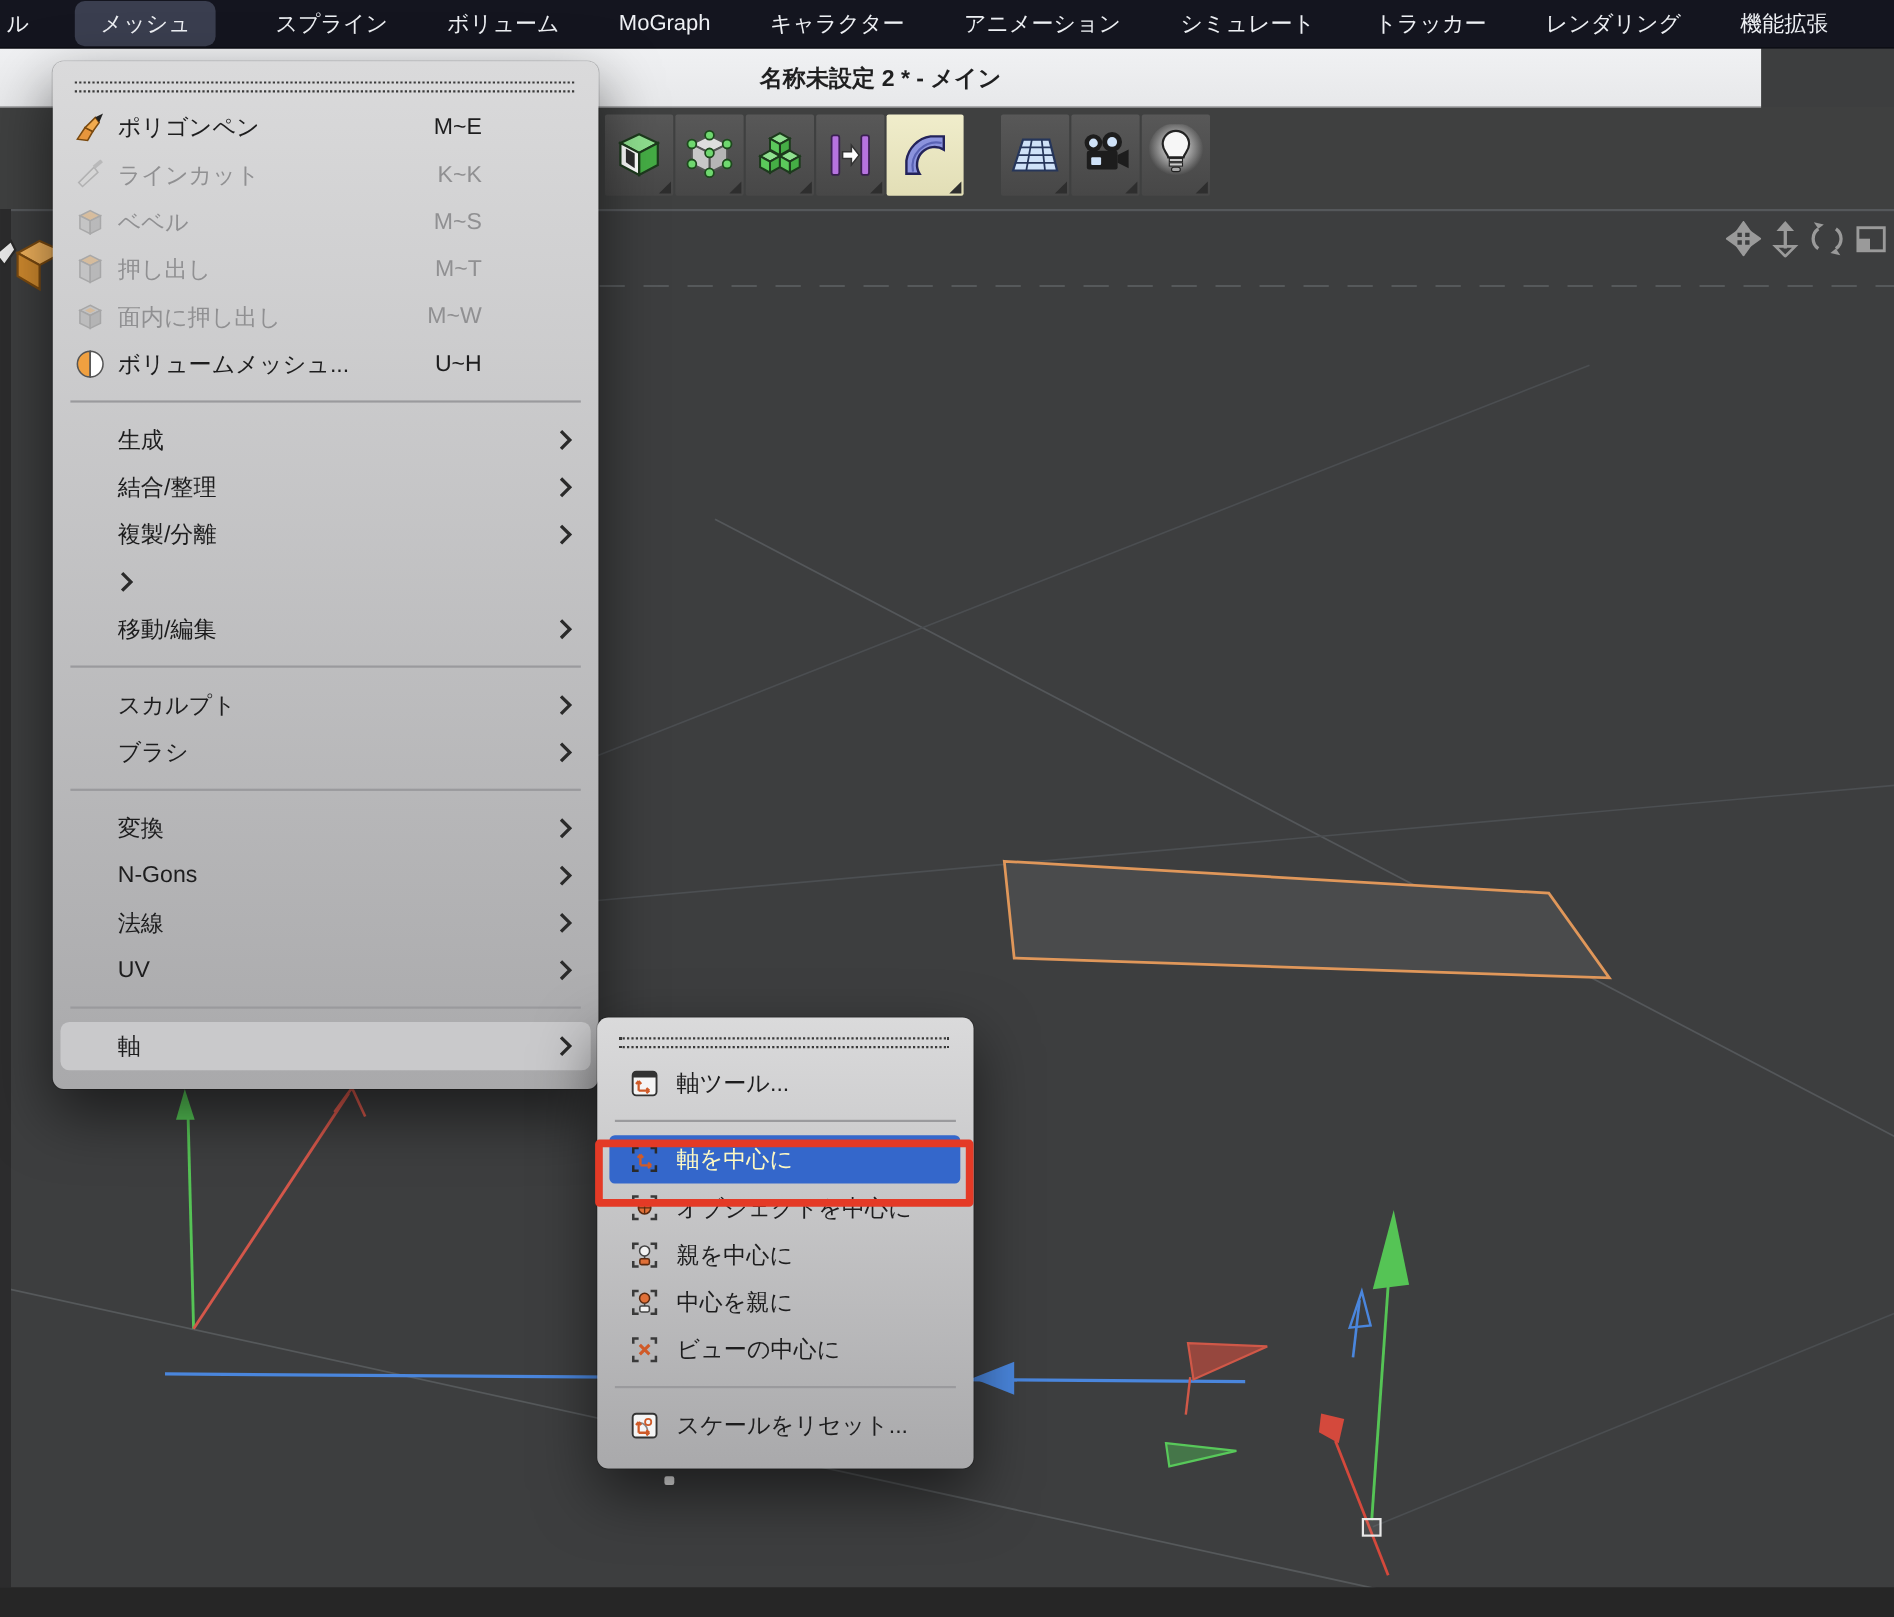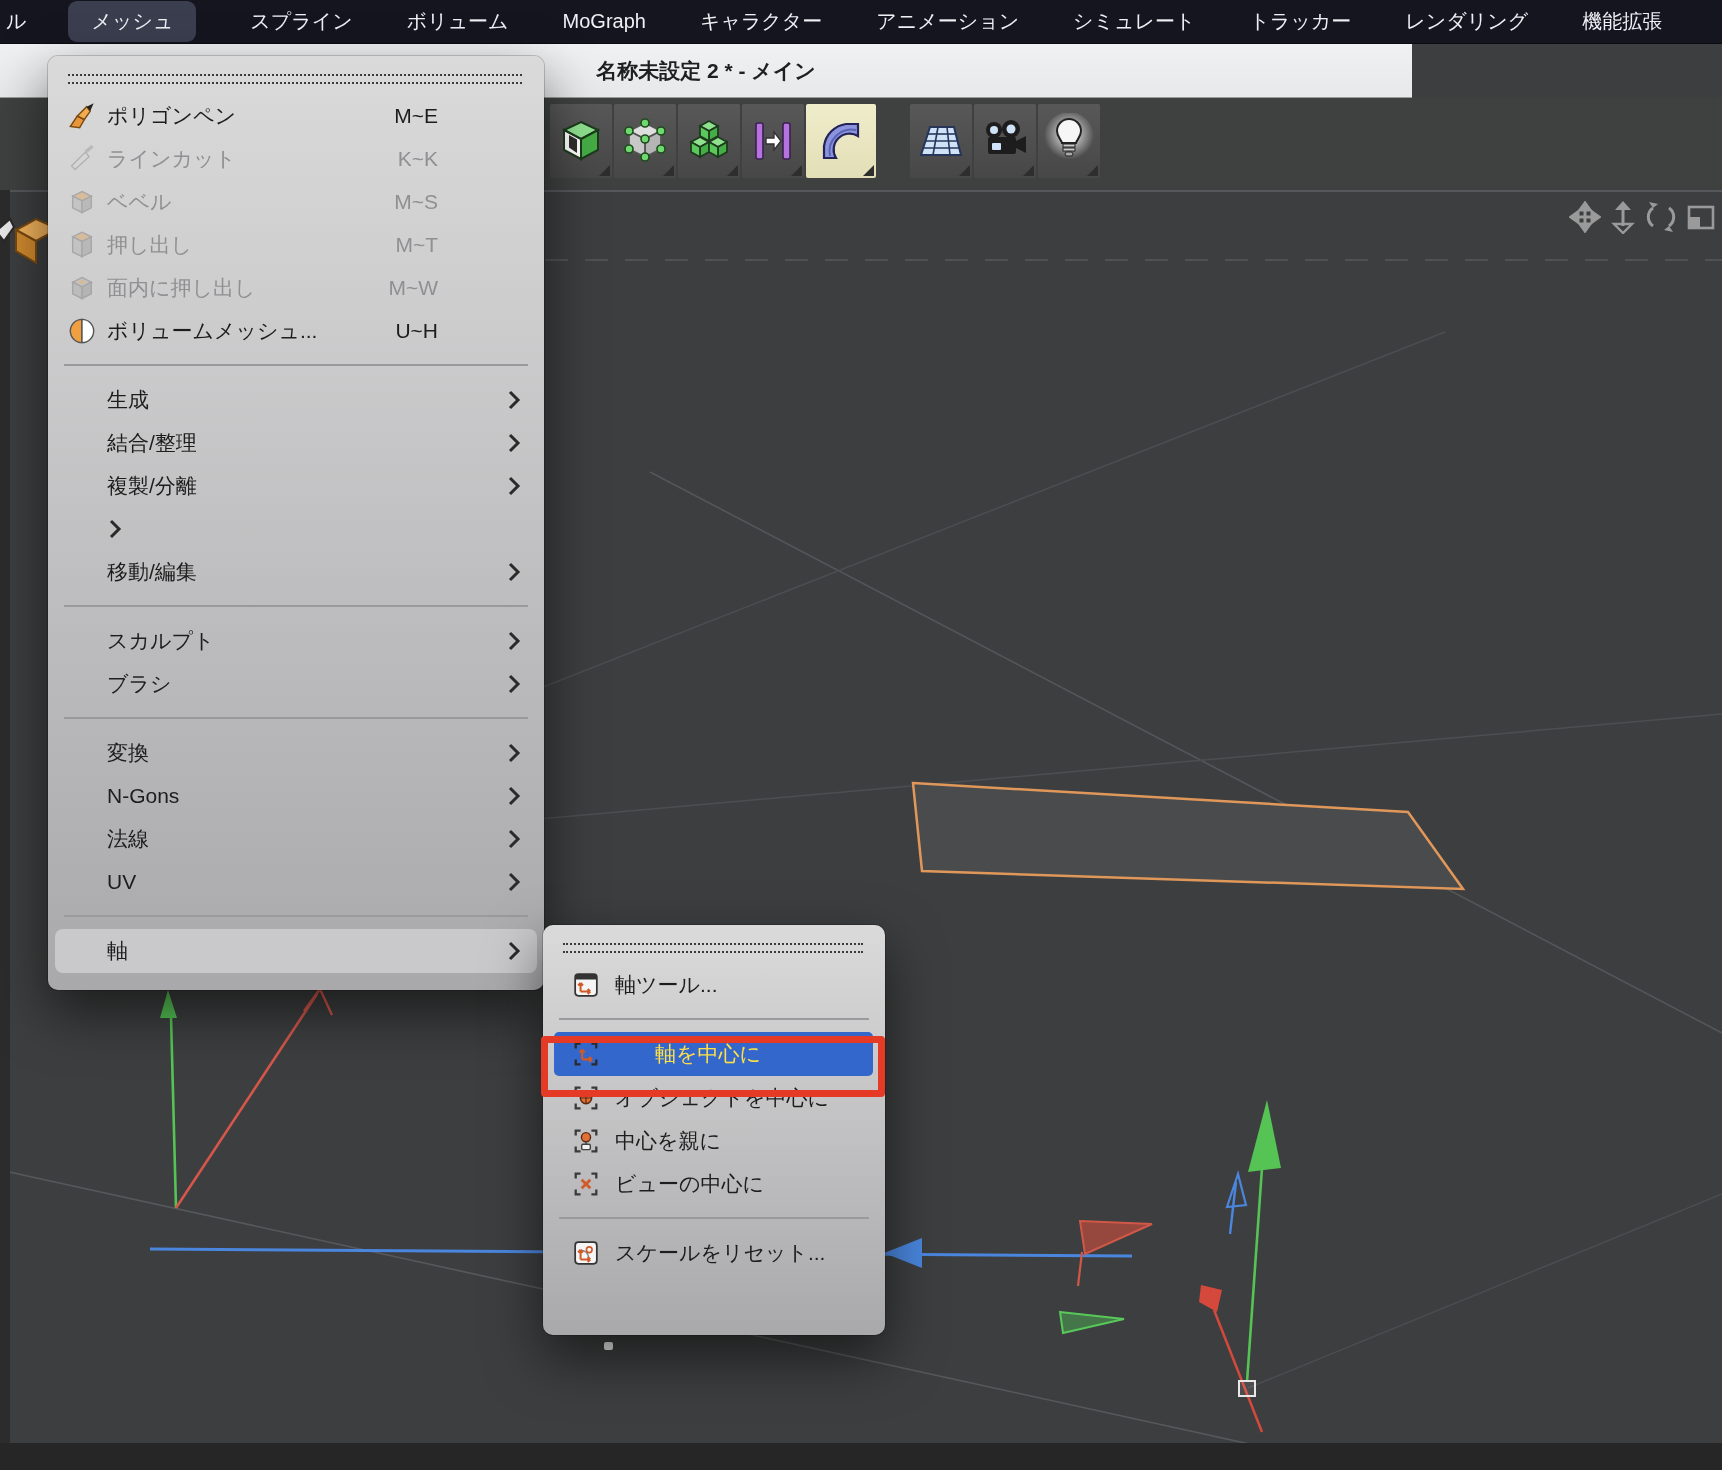--- a/index.html
+++ b/index.html
@@ -8,21 +8,21 @@
 
   
   .menubar{position:absolute;left:0;top:0;width:1722px;height:44px;background:#14151f;
            display:flex;align-items:center;gap:54px;padding-left:6px;box-sizing:border-box;
            border-bottom:1px solid #0b0c12;z-index:30;}
   .mb-item{color:#eef0f4;font-size:20px;font-weight:500;white-space:nowrap;}
   .mb-item.clip{margin-right:-12px;}
   .mb-item.active{background:#3a3e4f;border-radius:9px;padding:7px 23px;}
 
   
-  .titlebar{position:absolute;left:0;top:44px;width:1412px;height:53px;
+  .titlebar{position:absolute;left:0;top:44px;width:1601px;height:53px;
             background:linear-gradient(#f0f1f3,#e7e8ea);border-bottom:1px solid #9a9a9c;
             display:flex;align-items:center;justify-content:center;z-index:5;}
   .title-text{font-size:21px;font-weight:700;color:#1f1f20;}
 
   
   .toolbar{position:absolute;left:0;top:97px;width:1722px;height:93px;background:#3f4040;z-index:4;}
   .tile{position:absolute;top:7px;width:62px;height:74px;background:linear-gradient(#585858,#474747);
         border-radius:2px;display:flex;align-items:center;justify-content:center;}
   .tile::after{content:"";position:absolute;right:2px;bottom:2px;width:0;height:0;
         border-left:11px solid transparent;border-bottom:11px solid #2e2e2e;}
@@ -54,21 +54,21 @@
   .mrow .mshort{color:#1d1d1e;margin-right:84px;}
   .mrow.disabled,.mrow.disabled .mshort{color:#909092;}
   .mrow.disabled .micon{opacity:.45;}
   .mrow .chev{width:16px;height:22px;flex:none;}
   .mrow.hl-row{background:#c9c9cb;border-radius:8px;margin:0 7px;height:44px;
                padding:0 15px 0 11px;}
   .srow{height:43px;display:flex;align-items:center;padding:0 16px 0 29px;font-size:21px;color:#1d1d1e;text-align:right;}
   .srow .sicon{width:27px;height:27px;margin-right:16px;flex:none;display:flex;align-items:center;justify-content:center;}
   .srow .slabel{white-space:nowrap;}
   .srow.sel{background:#3467cb;border-radius:5px;margin:0 12px 0 11px;height:44px;
-            padding-left:18px;color:#fde047;gap:40px;}
+            padding-left:18px;color:#fef9c3;}
 
   
   .annotation{position:absolute;left:541px;top:1036px;width:344px;height:61px;
               border:7px solid #e43a26;border-radius:4px;box-sizing:border-box;
               z-index:60;pointer-events:none;}
 
   
   .tb-left{position:absolute;left:0;top:104px;width:50px;height:74px;overflow:hidden;}
 </style>
 </head>
@@ -472,20 +472,36 @@
               <path d="M21.5 17 V21.5 H17"></path>
               <path d="M7 21.5 H2.5 V17"></path>
             </g>
             <circle cx="12" cy="12" r="5.2" fill="#e07038" stroke="#5a2a10" stroke-width="1.4"></circle>
             <path d="M6.8 12 H17.2 M12 6.8 V17.2" stroke="#5a2a10" stroke-width="1.1"></path>
           </svg>
       </span>
       <span class="slabel">オブジェクトを中心に</span>
     </div>
 
+    <div class="srow">
+      <span class="sicon">
+        <svg width="26" height="26" viewBox="0 0 24 24">
+            <g stroke="#3a3a3a" stroke-width="2.1" fill="none">
+              <path d="M2.5 7 V2.5 H7"></path>
+              <path d="M17 2.5 H21.5 V7"></path>
+              <path d="M21.5 17 V21.5 H17"></path>
+              <path d="M7 21.5 H2.5 V17"></path>
+            </g>
+            <circle cx="12" cy="8.5" r="4.2" fill="#f2f2f2" stroke="#444" stroke-width="1.3"></circle>
+            <line x1="12" y1="12.7" x2="12" y2="15" stroke="#444" stroke-width="1.3"></line>
+            <rect x="8" y="15" width="8" height="5" rx="1.4" fill="#e07038" stroke="#5a2a10" stroke-width="1.3"></rect>
+          </svg>
+      </span>
+      <span class="slabel">親を中心に</span>
+    </div>
 
     <div class="srow">
       <span class="sicon">
         <svg width="26" height="26" viewBox="0 0 24 24">
             <g stroke="#3a3a3a" stroke-width="2.1" fill="none">
               <path d="M2.5 7 V2.5 H7"></path>
               <path d="M17 2.5 H21.5 V7"></path>
               <path d="M21.5 17 V21.5 H17"></path>
               <path d="M7 21.5 H2.5 V17"></path>
             </g>

